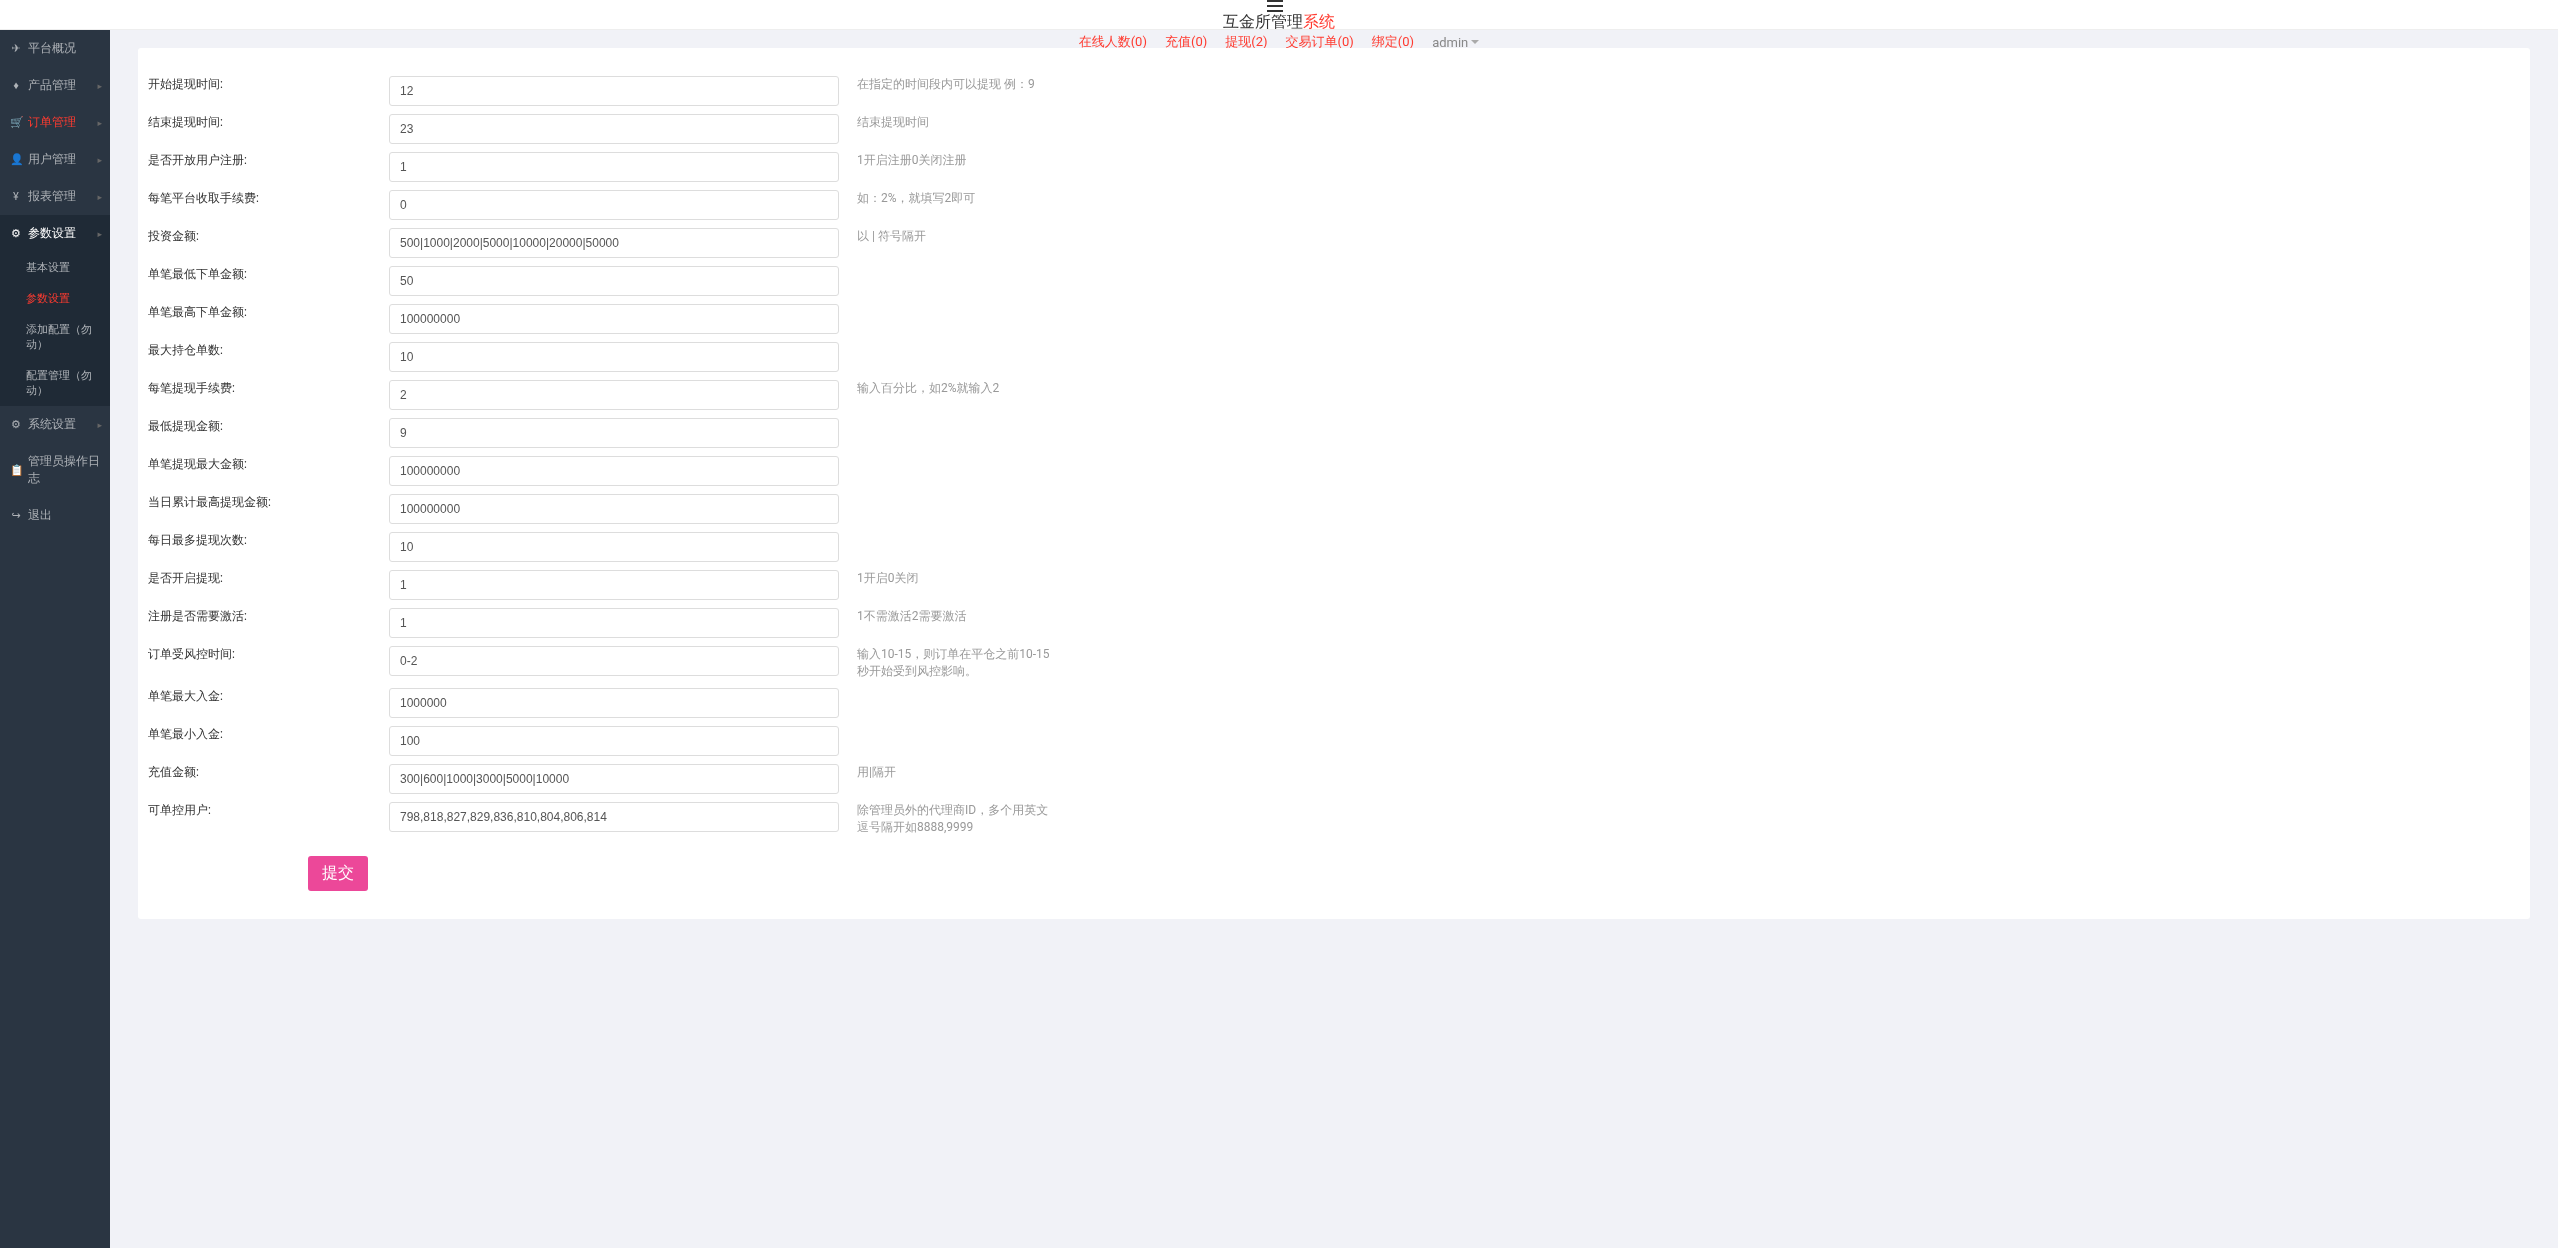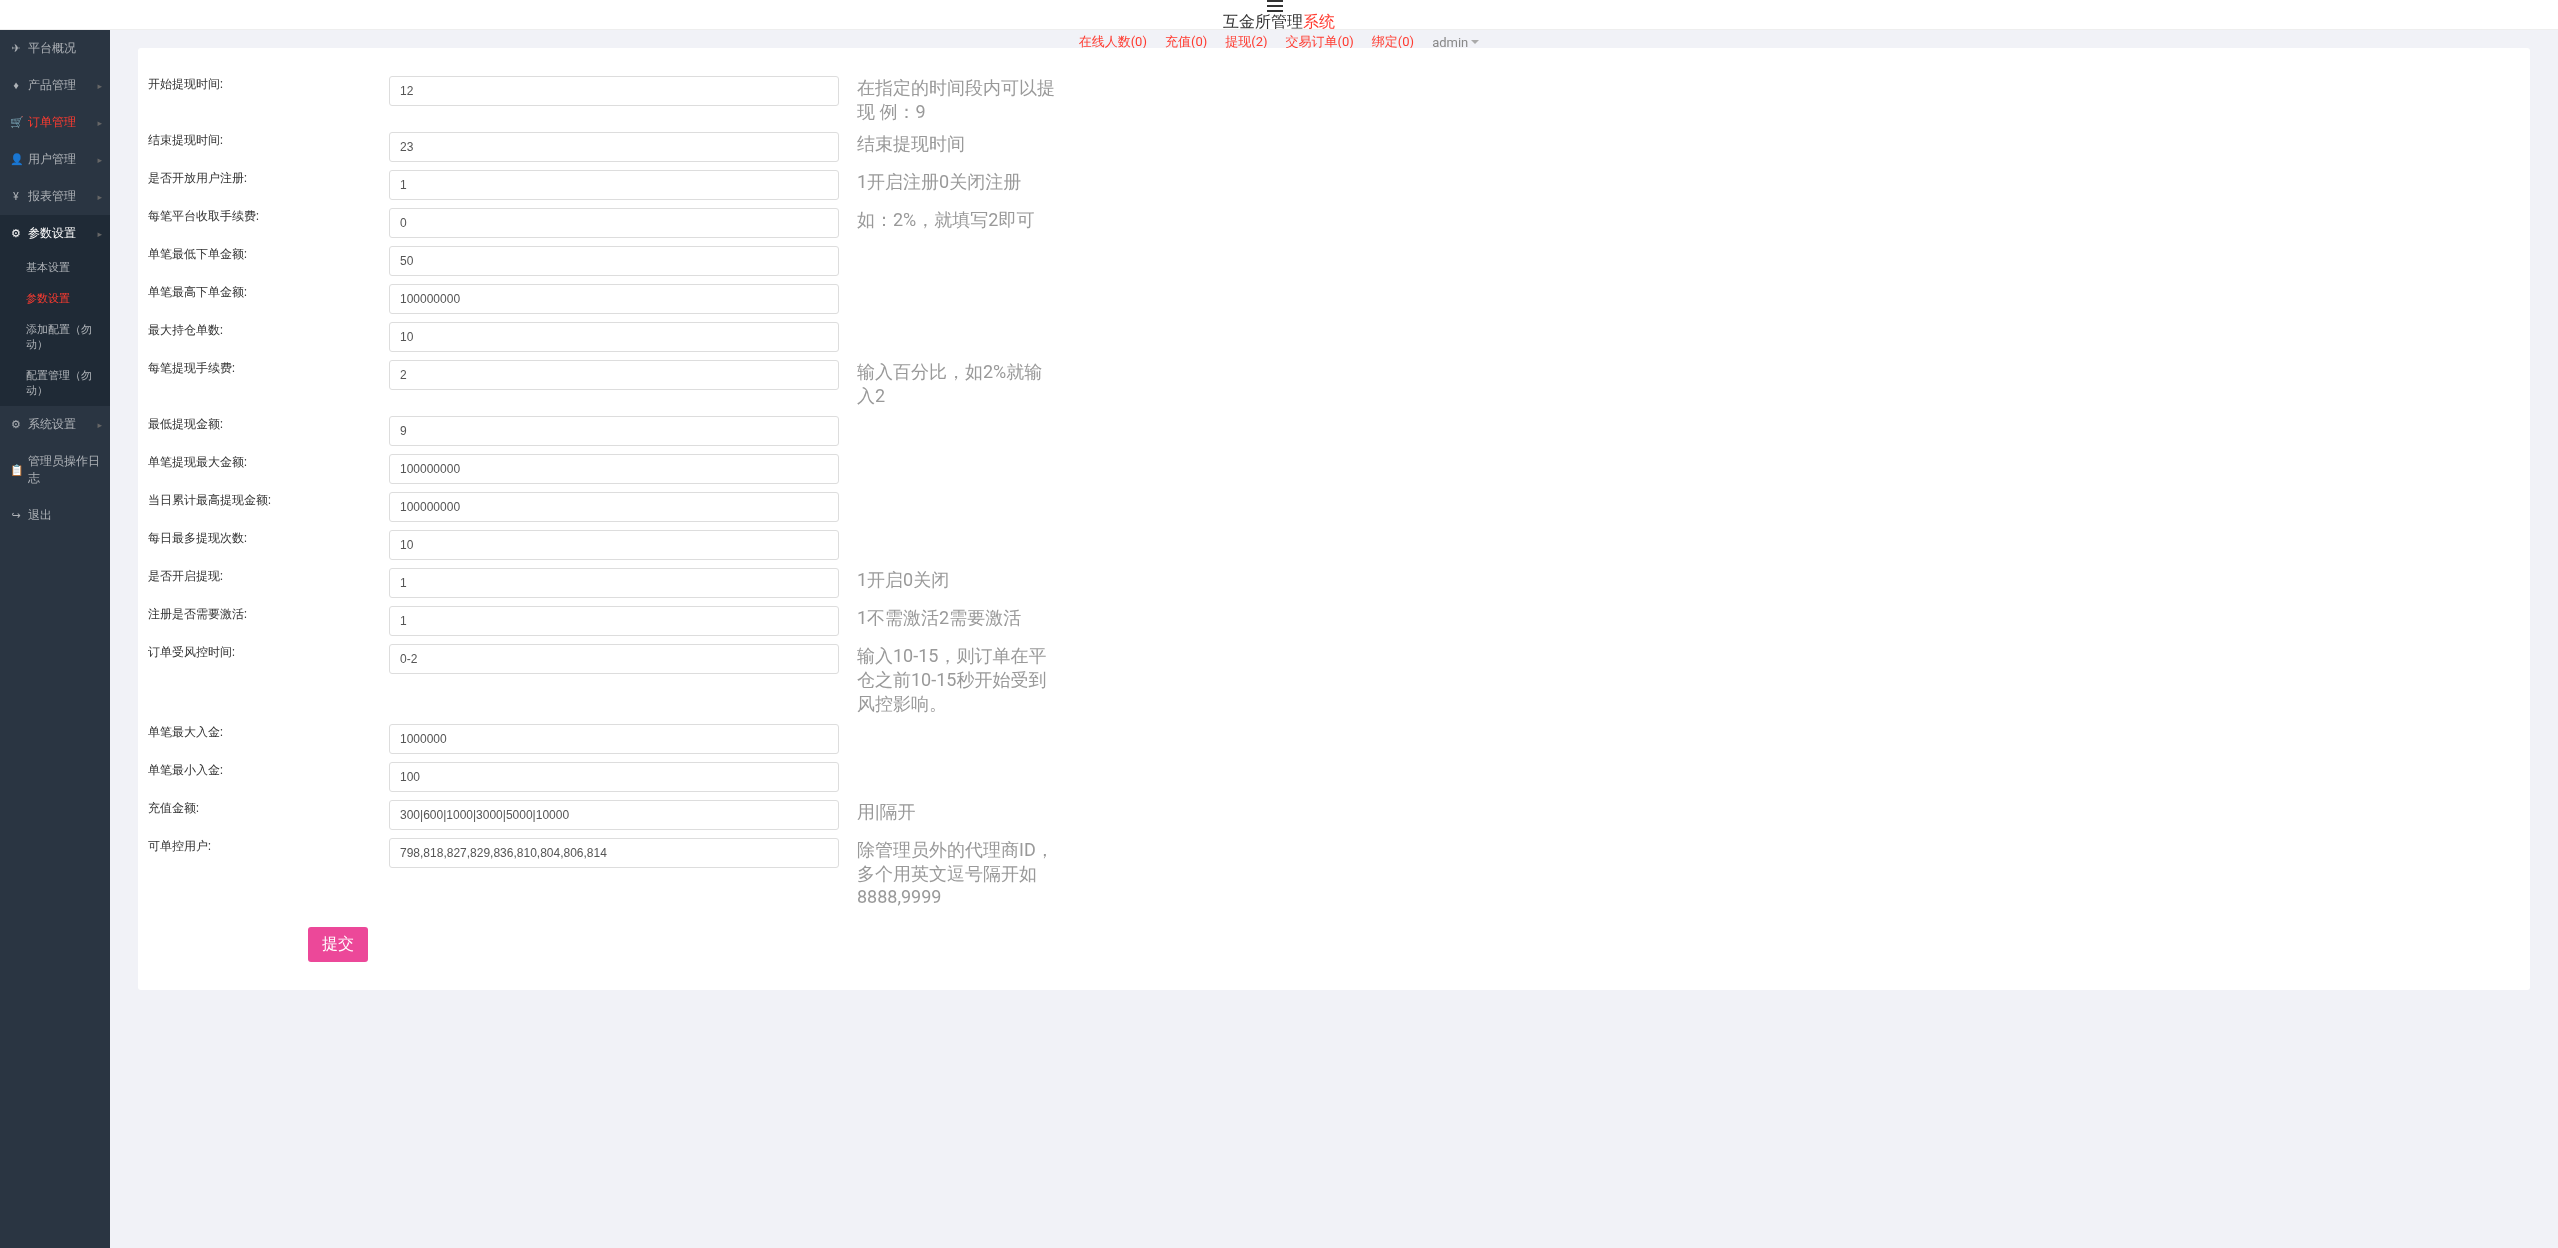--- a/index.html
+++ b/index.html
@@ -31,21 +31,21 @@
     .sidebar-sub-item { padding: 8px 10px 8px 26px; font-size: 11px; color: #aeb2b7; cursor: pointer; }
     .sidebar-sub-item.active { color: #ff3b30; }
     
     
     .main { flex: 1; padding: 18px 28px; }
     .panel { background: #fff; border-radius: 3px; padding: 24px 0; }
     .form-row { display: flex; padding: 4px 0; min-height: 30px; }
     .form-label { width: 240px; padding-left: 10px; padding-right: 10px; font-size: 12px; color: #333; text-align: left; }
     .form-input-wrap { width: 450px; margin-left: 11px; }
     .form-input { width: 100%; height: 30px; border: 1px solid #ddd; border-radius: 3px; padding: 0 10px; font-size: 12px; color: #555; }
-    .form-hint { padding-left: 18px; font-size: 18px; color: #999; max-width: 220px; }
+    .form-hint { padding-left: 18px; font-size: 12px; color: #999; max-width: 220px; }
     .form-actions { padding-left: 170px; margin-top: 12px; }
     .btn-submit { background: #ec4899; color: #fff; border: none; border-radius: 3px; padding: 7px 14px; font-size: 16px; cursor: pointer; }
   </style>
 </head>
 <body>
 
 <div class="header">
   <div class="menu-toggle">
     <span></span>
       <span></span>
@@ -136,20 +136,25 @@
             <div class="form-label">是否开放用户注册:</div>
             <div class="form-input-wrap"><input class="form-input" type="text" value="1" style=""></div>
             <div class="form-hint">1开启注册0关闭注册</div>
           </div>
           <div class="form-row">
             <div class="form-label">每笔平台收取手续费:</div>
             <div class="form-input-wrap"><input class="form-input" type="text" value="0" style=""></div>
             <div class="form-hint">如：2%，就填写2即可</div>
           </div>
           <div class="form-row">
+            <div class="form-label">投资金额:</div>
+            <div class="form-input-wrap"><input class="form-input" type="text" value="500|1000|2000|5000|10000|20000|50000" style=""></div>
+            <div class="form-hint">以 | 符号隔开</div>
+          </div>
+          <div class="form-row">
             <div class="form-label">单笔最低下单金额:</div>
             <div class="form-input-wrap"><input class="form-input" type="text" value="50" style=""></div>
             <div class="form-hint"></div>
           </div>
           <div class="form-row">
             <div class="form-label">单笔最高下单金额:</div>
             <div class="form-input-wrap"><input class="form-input" type="text" value="100000000" style=""></div>
             <div class="form-hint"></div>
           </div>
           <div class="form-row">

